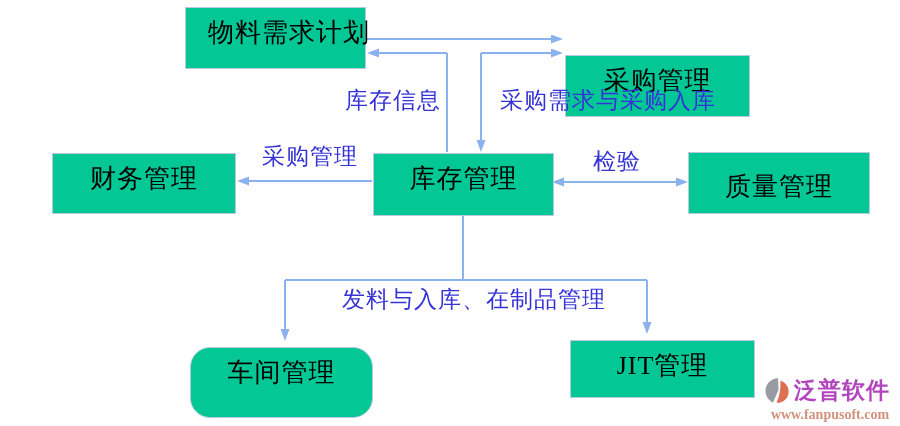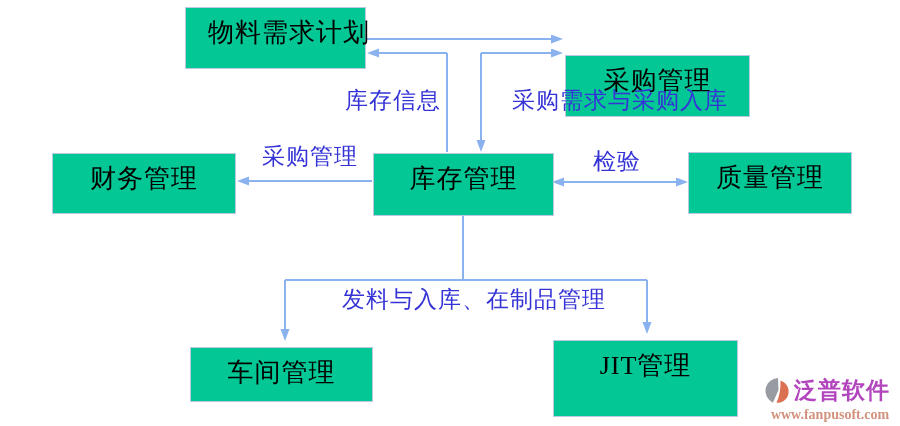--- a/index.html
+++ b/index.html
@@ -102,32 +102,32 @@
   </div>
   <div class="node" style="left:565px; top:15px; width:185px; height:62px;margin-top:40px;">
     <span>采购管理</span>
   </div>
   <div class="node" style="left:52px; top:153px; width:184px; height:61px;">
     <span>财务管理</span>
   </div>
   <div class="node" style="left:373px; top:153px; width:181px; height:63px;">
     <span>库存管理</span>
   </div>
-  <div class="node" style="left:688px; top:152px; width:164px; height:62px;">
+  <div class="node" style="left:688px; top:152px; width:182px; height:62px;align-items:center;">
     <span>质量管理</span>
   </div>
-  <div class="node" style="left:190px; top:347px; width:183px; height:55px;">
+  <div class="node" style="left:190px; top:347px; width:183px; height:71px;border-radius:20px;">
     <span>车间管理</span>
   </div>
-  <div class="node" style="left:553px; top:340px; width:185px; height:77px;">
+  <div class="node" style="left:570px; top:340px; width:185px; height:58px;">
     <span>JIT管理</span>
   </div>
 
   <div class="edge-label" style="left:345px; top:85px;">库存信息</div>
-  <div class="edge-label" style="left:512px; top:85px;">采购需求与采购入库</div>
+  <div class="edge-label" style="left:500px; top:85px;">采购需求与采购入库</div>
   <div class="edge-label" style="left:262px; top:141px;">采购管理</div>
   <div class="edge-label" style="left:593px; top:146px;">检验</div>
   <div class="edge-label" style="left:342px; top:284px;">发料与入库、在制品管理</div>
 
   <div class="watermark">
     <div class="wm-row">
       <span style="display:inline-block; width:27px; height:27px; margin-right:3px;">
         <svg width="27" height="27" viewBox="0 0 27 27">
           <path d="M14,1 C7,1.5 1.5,7 1.5,13.5 C1.5,19 4.5,23.5 9,25.5 L14.5,13 Z" fill="#83868e"></path>
           <path d="M16.5,3.5 C22,5.5 25.5,10.5 24.5,16.5 C23.5,22.5 18.5,26 12.5,25.8 C15.5,19.5 16.8,11.5 16.5,3.5 Z" fill="#d4512e"></path>

